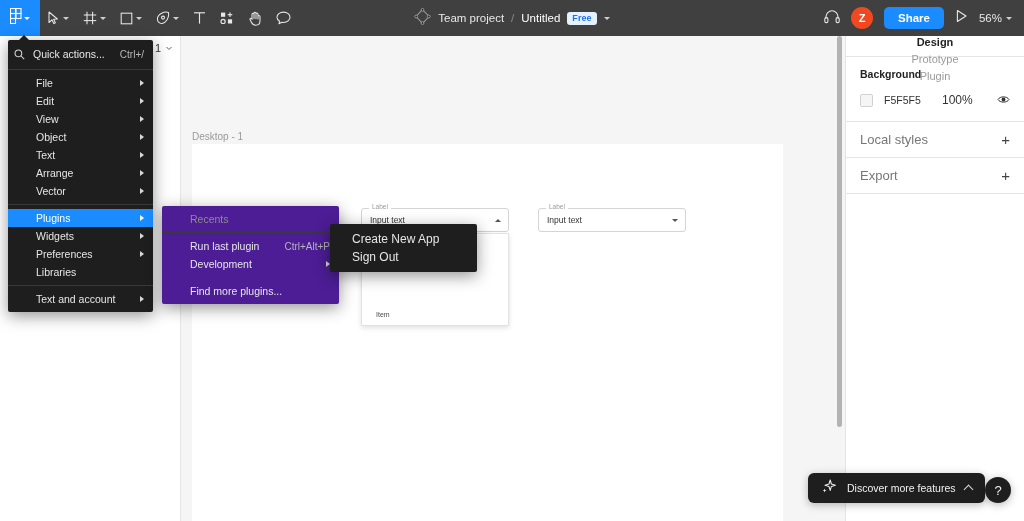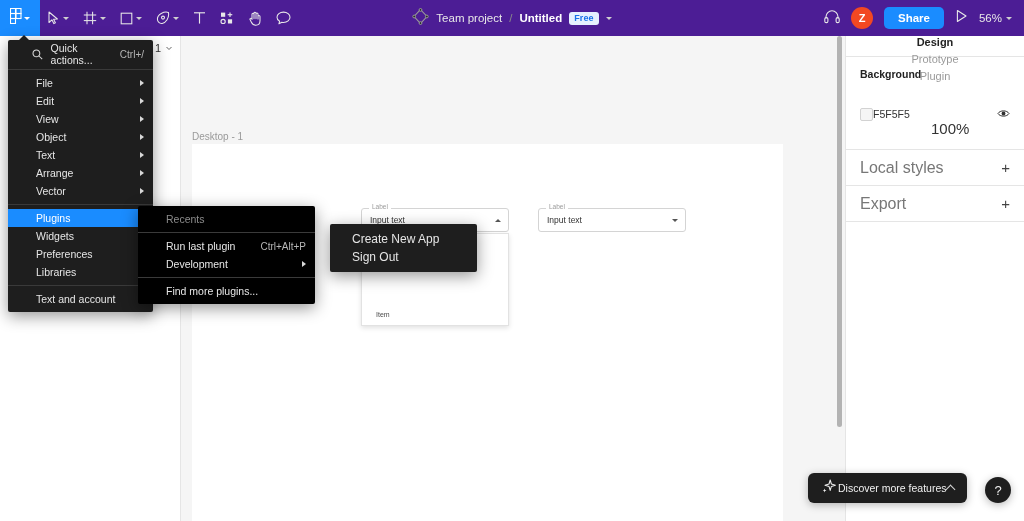--- a/index.html
+++ b/index.html
@@ -8,21 +8,21 @@
     overflow: hidden;
     font-family: "Liberation Sans", sans-serif;
     background: #ffffff;
     -webkit-font-smoothing: antialiased;
   }
   #app { position: relative; width: 1024px; height: 521px; }
 
   
   .topbar {
     position: absolute; top: 0; left: 0; width: 1024px; height: 36px;
-    background: #4c1d95; display: flex; align-items: flex-start;
+    background: #404040; display: flex; align-items: flex-start;
     z-index: 50;
   }
   .menu-btn {
     width: 40px; height: 36px; background: #1a8cff;
     display: flex; align-items: center; justify-content: center; gap: 2px;
     cursor: pointer;
   }
   .tool {
     height: 36px; display: flex; align-items: center; justify-content: center;
     gap: 3px; padding: 0 7px; cursor: pointer; color: #ffffff;
@@ -32,21 +32,21 @@
     border-right: 3.2px solid transparent; border-top: 3.8px solid #cfcfcf;
   }
   .topbar-center {
     position: absolute; left: 0; right: 0; height: 36px;
     display: flex; align-items: center; justify-content: center;
     gap: 7px; pointer-events: none;
   }
   .topbar-center > * { pointer-events: auto; }
   .tc-text { color: #e8e8e8; font-size: 11.5px; }
   .tc-sep { color: #8a8a8a; font-size: 11.5px; }
-  .tc-title { color: #ffffff; font-size: 11.5px; font-weight: bold; }
+  .tc-title { color: #ffffff; font-size: 11.5px; font-weight: normal; }
   .free-badge {
     background: #e6f1ff; color: #1a73e8; font-size: 9px; font-weight: bold;
     padding: 1.5px 5px; border-radius: 3px; letter-spacing: .1px;
   }
   .topbar-right {
     position: absolute; right: 0; top: 0; height: 36px;
     display: flex; align-items: center; gap: 11px; padding-right: 12px;
   }
   .avatar {
     width: 22px; height: 22px; border-radius: 50%; background: #f24822;
@@ -139,28 +139,28 @@
   }
   .rp-tab { font-size: 11px; color: #9a9a9a; cursor: pointer; }
   .rp-tab.active { color: #222; font-weight: bold; }
   .rp-sect { padding: 11px 14px 12px 14px; border-bottom: 1px solid #e5e5e5; }
   .rp-sect-title { font-size: 10.5px; font-weight: bold; color: #222; }
   .bg-row { display: flex; align-items: center; margin-top: 11px; }
   .bg-sw {
     width: 13px; height: 13px; background: #f5f5f5;
     border: 1px solid #d2d2d2; border-radius: 2px;
   }
-  .bg-hex { font-size: 10.5px; color: #333; width: 58px; }
-  .bg-op { font-size: 15px; color: #333; margin-top: 29px; }
+  .bg-hex { font-size: 10.5px; color: #333; margin-left: 11px; width: 58px; }
+  .bg-op { font-size: 12px; color: #333; }
   .eye { margin-left: auto; cursor: pointer; }
   .rp-row {
     display: flex; align-items: center; height: 36px; padding: 0 14px;
     border-bottom: 1px solid #e5e5e5;
   }
-  .rp-row-lbl { font-size: 16px; color: #777; }
+  .rp-row-lbl { font-size: 13px; color: #777; }
   .plus {
     margin-left: auto; font-size: 15px; color: #444; line-height: 1;
     cursor: pointer; font-weight: 300;
   }
 
   
   .menu-root {
     position: absolute; left: 8px; top: 40px; width: 145px;
     background: #1e1e1e; border-radius: 2px;
     box-shadow: 0 4px 16px rgba(0,0,0,.42); z-index: 200;
@@ -180,49 +180,49 @@
   .mi .sc { margin-left: auto; color: #b6b6b6; font-size: 10px; }
   .mi .arr {
     margin-left: auto; width: 0; height: 0;
     border-top: 3.4px solid transparent; border-bottom: 3.4px solid transparent;
     border-left: 4.4px solid #d8d8d8;
   }
   .mi.sel-hl .arr { border-left-color: #fff; }
   .mi.hdr { color: #8c8c8c; cursor: default; }
   .msep { height: 1px; background: #3a3a3a; margin: 4px 0; }
   .qa {
-    display: flex; align-items: center; height: 22px; padding: 0 9px 0 24px;
+    display: flex; align-items: center; height: 22px; padding: 0 9px 0 6px;
     color: #e6e6e6; font-size: 10.5px; cursor: pointer;
   }
   .qa .sc { margin-left: auto; color: #b6b6b6; font-size: 10px; }
   .qa-icon { width: 13px; margin-right: 6px; display:flex; align-items:center; }
 
   .menu-sub {
-    position: absolute; left: 138px; top: 206px; width: 177px;
-    background: #000000; border-radius: 2px;
+    position: absolute; left: 162px; top: 206px; width: 177px;
+    background: #4c1d95; border-radius: 2px;
     box-shadow: 0 4px 16px rgba(0,0,0,.42); z-index: 210;
     padding: 4px 0 4px 0;
     text-align: right;
   }
   .menu-sub2 {
     position: absolute; left: 330px; top: 224px; width: 147px;
     background: #1e1e1e; border-radius: 2px;
     box-shadow: 0 4px 16px rgba(0,0,0,.42); z-index: 220;
     padding: 6px 0 6px 0;
   }
   .mi2 {
     display: flex; align-items: center; height: 18px;
     padding: 0 9px 0 22px; color: #e6e6e6; font-size: 12px; cursor: pointer;
   }
 
   
   .discover {
     position: absolute; left: 808px; bottom: 18px;
     height: 30px; background: #1e1e1e; border-radius: 6px;
-    display: flex; align-items: center; padding: 0 13px;
+    display: flex; align-items: center; gap: 9px; padding: 0 13px;
     box-shadow: 0 2px 8px rgba(0,0,0,.28); z-index: 60; cursor: pointer;
   }
   .discover-lbl { color: #f0f0f0; font-size: 10.5px; }
   .chev-up {
     width: 7px; height: 7px; border-left: 1.4px solid #d8d8d8;
     border-top: 1.4px solid #d8d8d8; transform: rotate(45deg); margin-top: 3px;
   }
   .helpbtn {
     position: absolute; right: 13px; bottom: 18px;
     width: 26px; height: 26px; border-radius: 50%; background: #1e1e1e;

